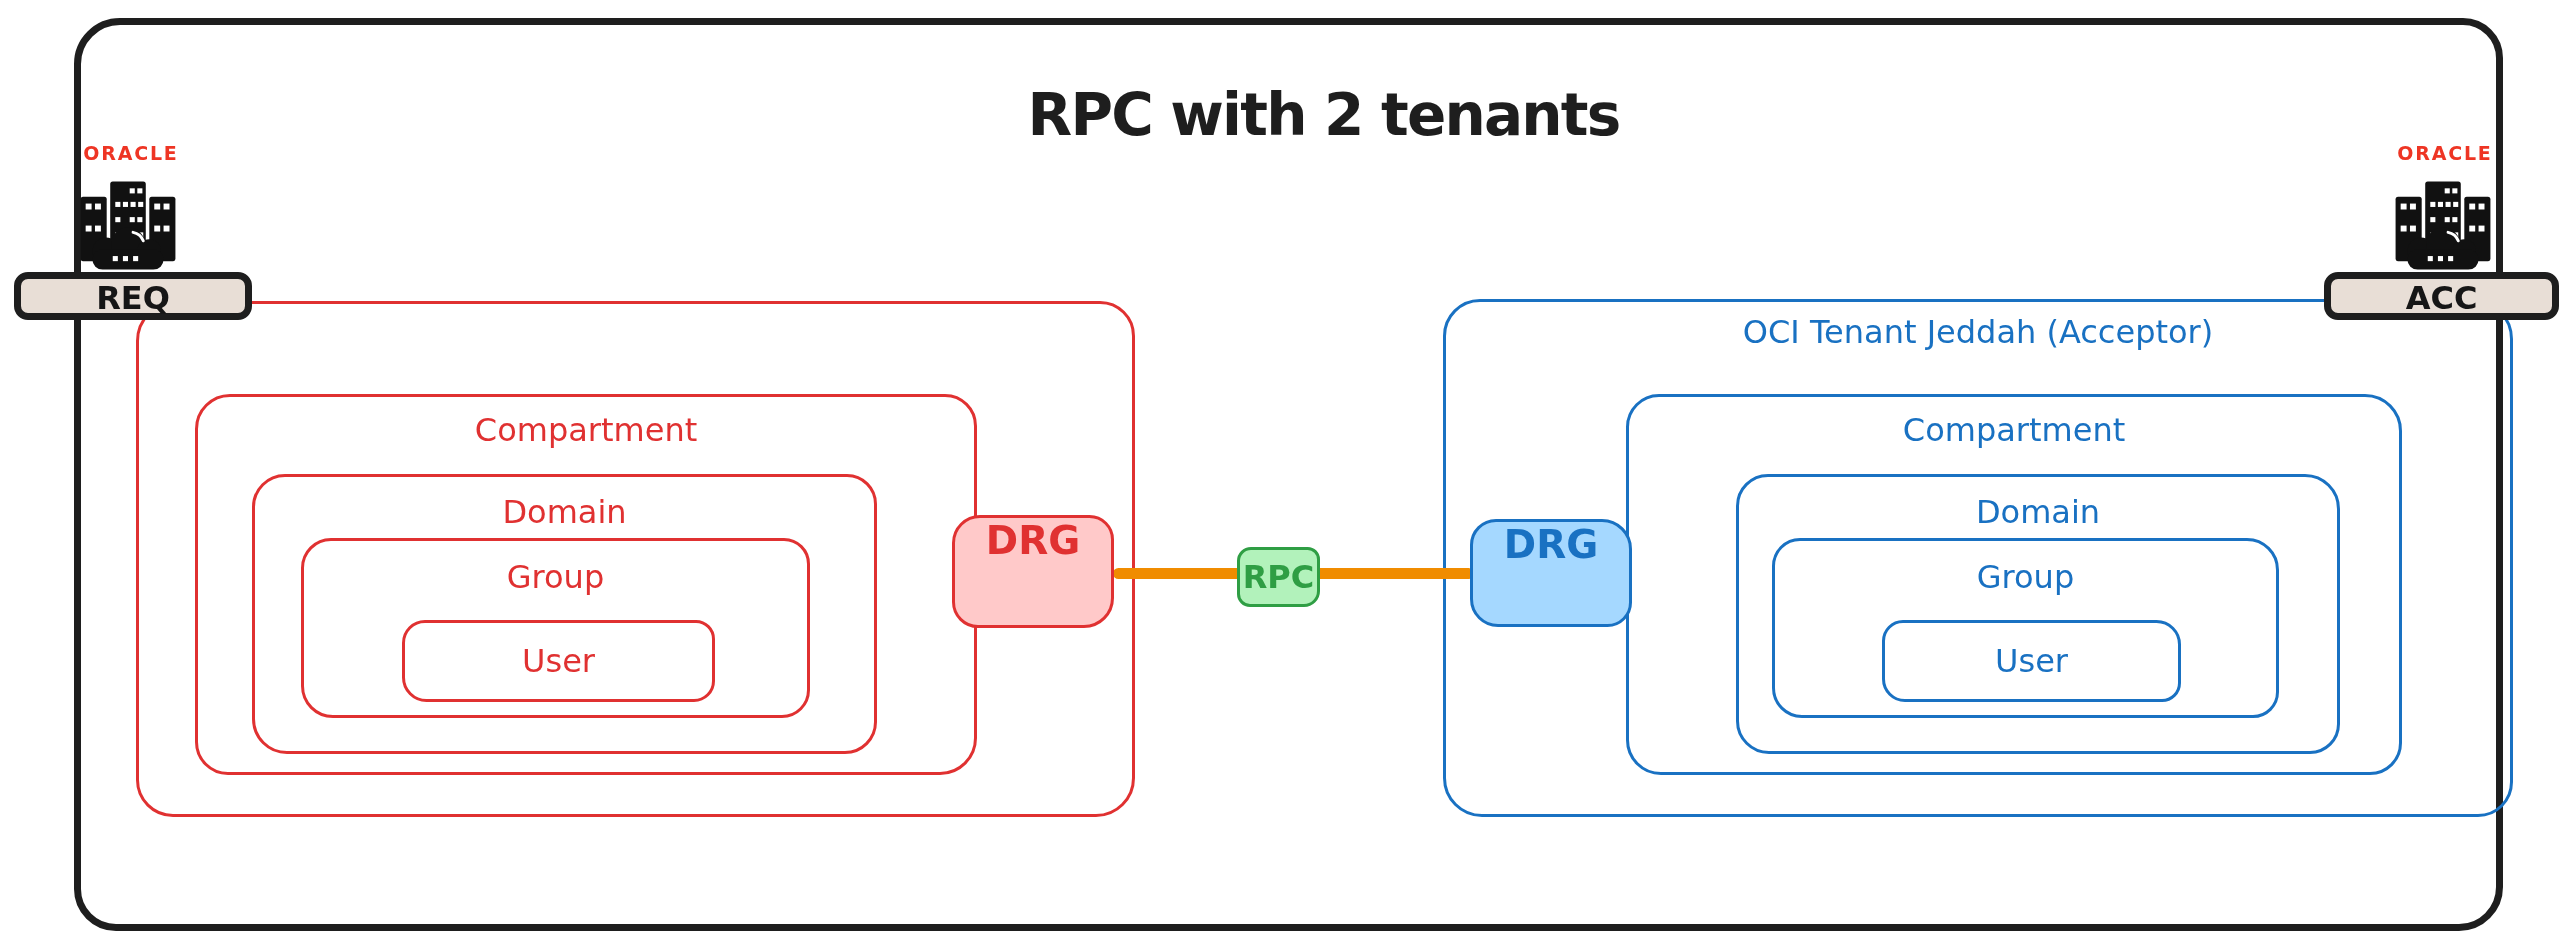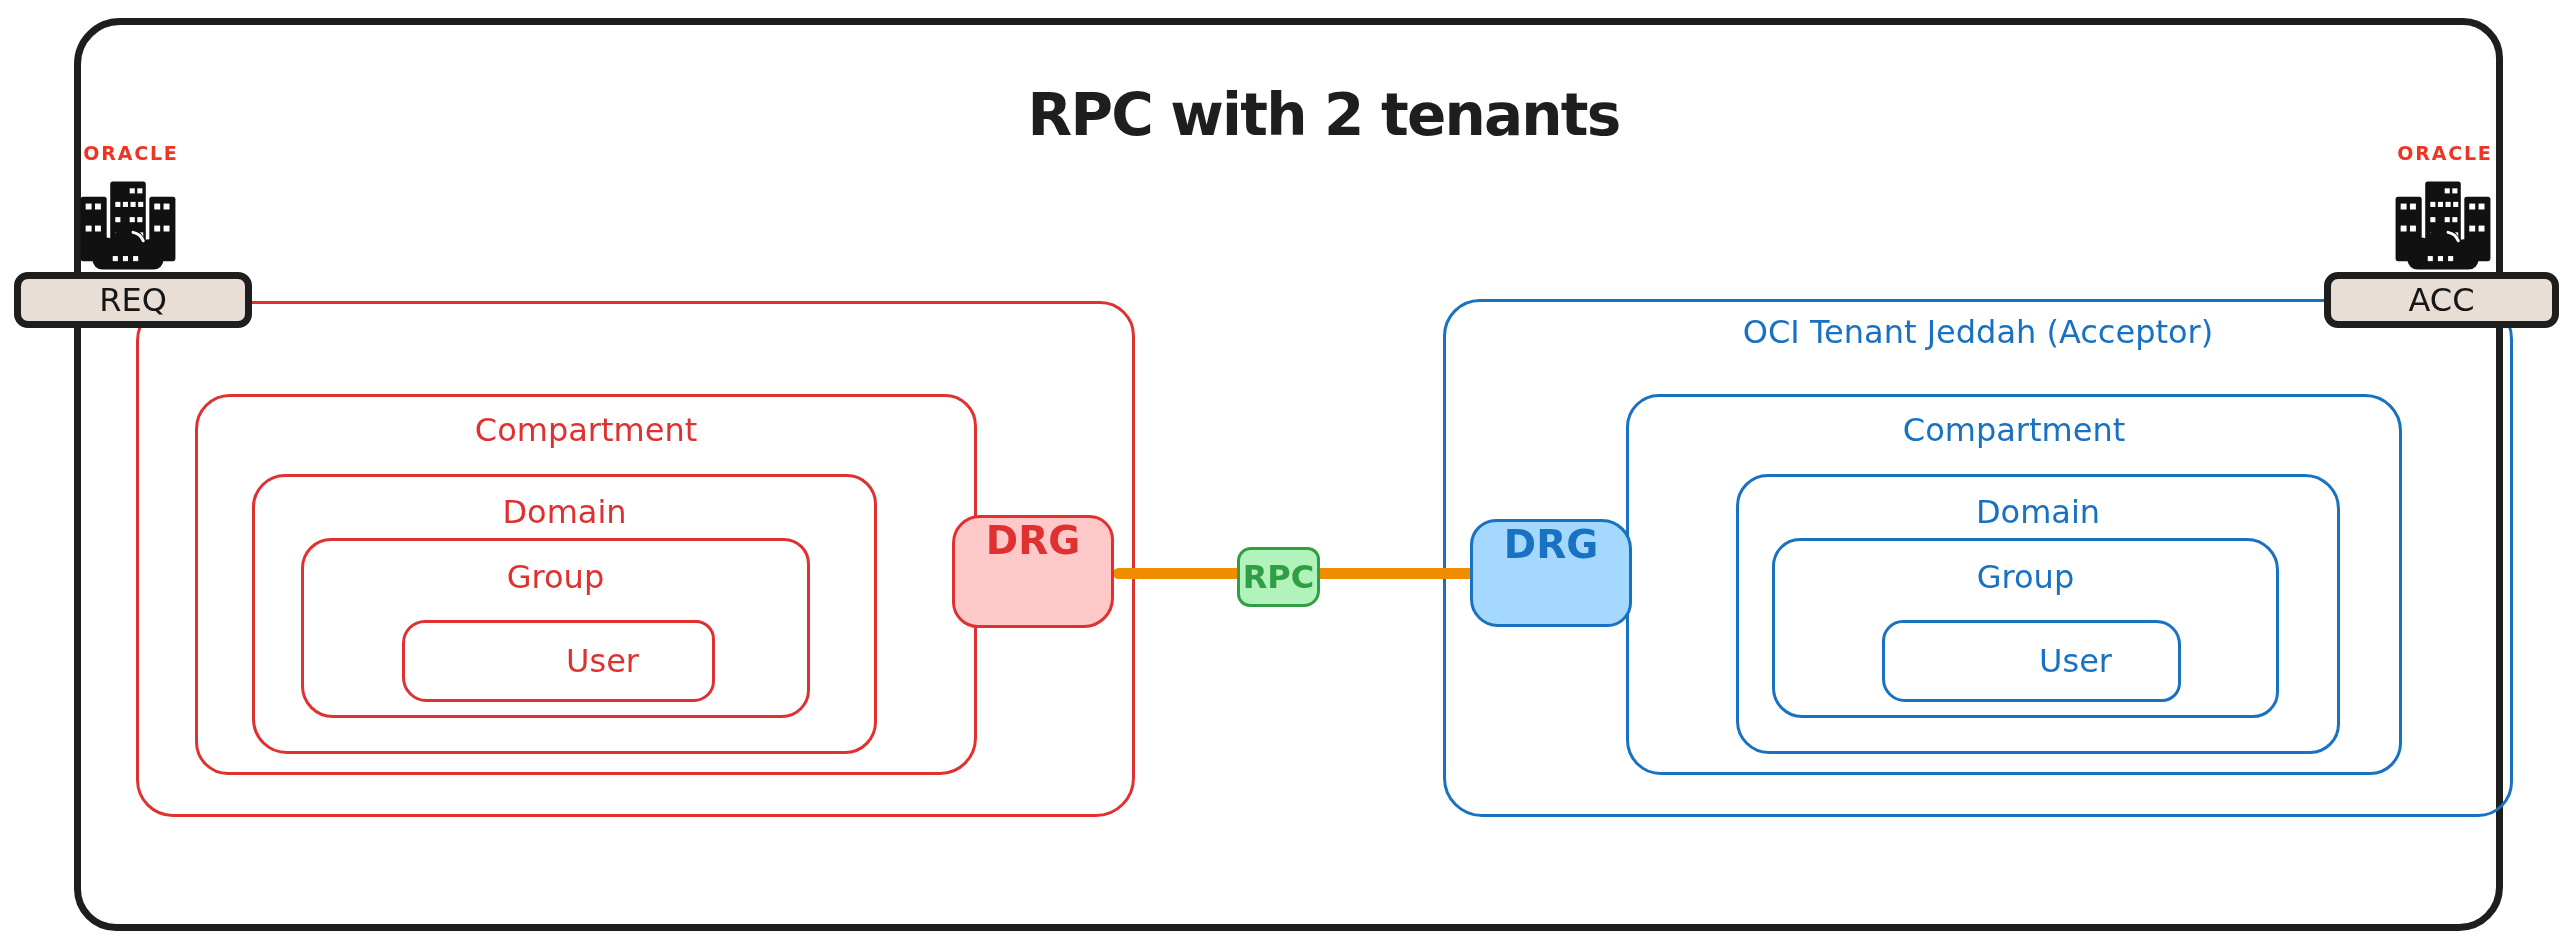--- a/index.html
+++ b/index.html
@@ -24,26 +24,26 @@
     color:var(--ink,#1e1e1e);
   }
 
   
   .oracle-word{
     width:114px;text-align:center;
     font-size:19px;font-weight:700;letter-spacing:1.8px;
     color:var(--oracle-red,#ee3524);
   }
   .badge{
-    height:56px;box-sizing:border-box;
+    height:48px;box-sizing:border-box;
     background:var(--badge-fill,#e8ded6);
     border:7px solid var(--ink,#1e1e1e);
     border-radius:14px;
-    display:flex;align-items:center;justify-content:center;
-    font-size:32px;font-weight:400;letter-spacing:0px;
+    display:flex;justify-content:center;
+    font-size:32px;font-weight:700;letter-spacing:0px;
     color:#161616;
     z-index:30;
   }
   .dc-icon{z-index:5;}
 
   
   .sketch-box{
     position:absolute;box-sizing:border-box;
     border:3.5px solid var(--accent);
     background:transparent;
@@ -51,21 +51,21 @@
   .t-red{--accent:var(--red-accent,#e03131);--gw-fill:var(--red-fill,#ffc9c9);}
   .t-blue{--accent:var(--blue-accent,#1971c2);--gw-fill:var(--blue-fill,#a5d8ff);}
 
   .box-label{
     position:absolute;left:0;width:100%;text-align:center;
     color:var(--accent);
     font-size:32px;font-weight:400;
     white-space:nowrap;
   }
   .tenant-title{font-size:32px;top:10.5px;}
-  .label-mid{top:50%;transform:translateY(-50%);margin-left:44px;}
+  .label-mid{top:50%;transform:translateY(-50%);}
 
   #tenant-riyadh{left:136px;top:301px;width:999px;height:516px;border-radius:40px 35px 39px 37px;}
   #compartment-riyadh{left:56px;top:90px;width:782px;height:381px;border-width:3.1px;border-radius:35px 32px 37px 33px;}
   #domain-riyadh{left:54px;top:77px;width:625px;height:280px;border-width:3.1px;border-radius:33px 30px 32px 35px;}
   #group-riyadh{left:46px;top:61px;width:509px;height:180px;border-width:3.1px;border-radius:30px 26px 28px 32px;}
   #user-riyadh{left:98px;top:79px;width:313px;height:82px;border-width:3.1px;border-radius:23px 19px 21px 24.5px;}
 
   #tenant-jeddah{left:1443px;top:299px;width:1070px;height:518px;border-radius:37px 40px 35px 39px;padding-left:29px;}
   #compartment-jeddah{left:180px;top:92px;width:776px;height:381px;border-width:3.1px;border-radius:33px 37px 32px 35px;}
   #domain-jeddah{left:107px;top:77px;width:604px;height:280px;border-width:3.1px;border-radius:32px 35px 30px 33px;}

